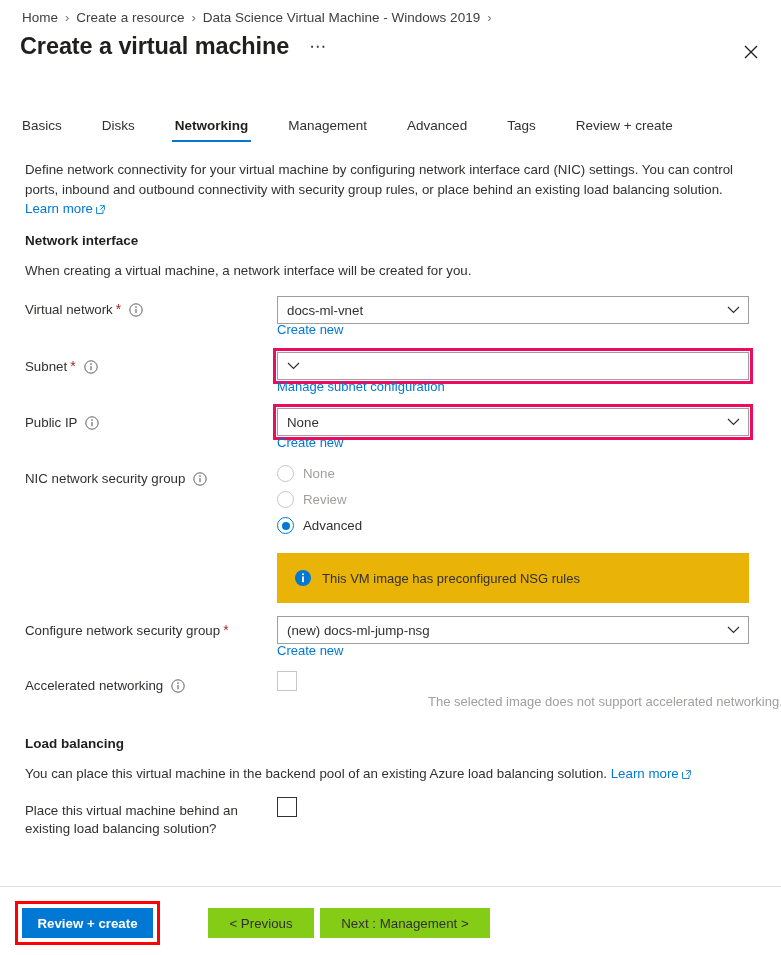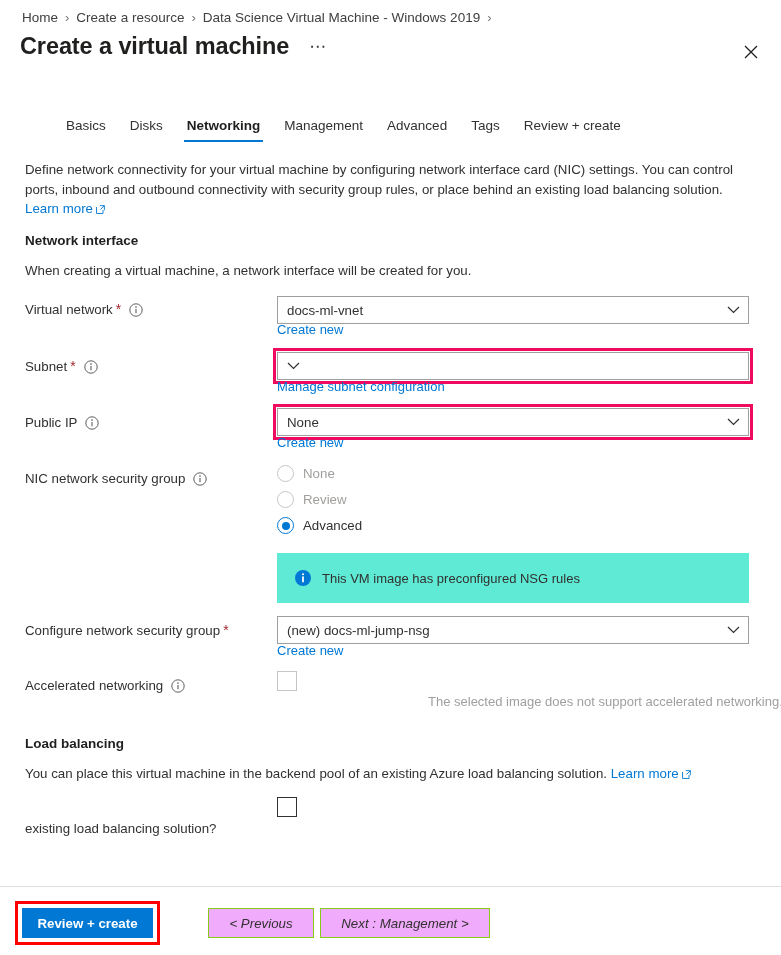--- a/index.html
+++ b/index.html
@@ -63,22 +63,21 @@
     display: flex; align-items: center; justify-content: center;
     cursor: pointer;
   }
   .close-btn svg { display: block; }
 
   
   .tabs {
     position: absolute;
     left: 22px; top: 118px;
     display: flex; align-items: flex-end;
-    gap: 0px;
-    margin-left: 44px;
+    gap: 16px;
   }
   .tab {
     padding: 0 12px 9px 12px;
     font-size: 13.5px;
     color: #323130;
     cursor: pointer;
     position: relative;
     white-space: nowrap;
   }
   .tab:first-child { padding-left: 0; }
@@ -221,21 +220,21 @@
   }
   .radio-label { color: #323130; }
   .radio-label.disabled { color: #a19f9d; }
 
   
   .info-banner {
     position: absolute;
     left: 277px;
     width: 472px;
     height: 50px;
-    background: #5eead4;
+    background: #eab308;
     display: flex; align-items: center;
     padding-left: 18px;
   }
   .info-banner .ibicon {
     margin-right: 11px;
     display: flex; align-items: center;
   }
   .info-banner .ibtext {
     font-size: 13px;
     color: #323130;
@@ -274,24 +273,23 @@
     cursor: pointer;
     white-space: nowrap;
   }
   .btn-primary {
     background: #0078d4;
     color: #ffffff;
     font-weight: 700;
     border: 1px solid #0078d4;
   }
   .btn-default {
-    background: #f0abfc;
-    color: #323130;
-    border: 1px solid #84cc16;
-    font-style: italic;
+    background: #84cc16;
+    color: #323130;
+    border: 6px solid #84cc16;
   }
 </style>
 </head>
 <body>
 
 <div class="breadcrumb">
   <span class="crumb">Home</span>
   <span class="crumb-sep">›</span>
   <span class="crumb">Create a resource</span>
   <span class="crumb-sep">›</span>
@@ -459,21 +457,21 @@
 <div class="section-sub" style="top:764px; width:728px">
   <span>You can place this virtual machine in the backend pool of an existing Azure load balancing solution.</span>
   <a class="link"><span>Learn more</span><span class="ext-icon"><svg width="9" height="9" viewBox="0 0 10 10">
           <path d="M0.6 2.2 L0.6 9.4 L7.8 9.4 L7.8 5.6" stroke="#0078d4" stroke-width="1" fill="none"></path>
           <path d="M4.2 0.7 L9.3 0.7 L9.3 5.8" stroke="#0078d4" stroke-width="1" fill="none"></path>
           <path d="M9.3 0.7 L5.0 5.0" stroke="#0078d4" stroke-width="1" fill="none"></path>
         </svg></span></a>
 </div>
 
 <div class="row-label" style="top:802px; display:block; line-height:18px; width:240px">
-  <br>
+  <span>Place this virtual machine behind an</span><br>
   <span>existing load balancing solution?</span>
 </div>
 <div class="cb" style="left:277px; top:797px"></div>
 
 <div class="footer-divider"></div>
 
 <div class="btn btn-primary" style="left:22px; top:908px; width:131px">Review + create</div>
 <div class="hl-red" style="left:15px; top:901px; width:145px; height:44px"></div>
 
 <div class="btn btn-default" style="left:208px; top:908px; width:106px">&lt; Previous</div>

